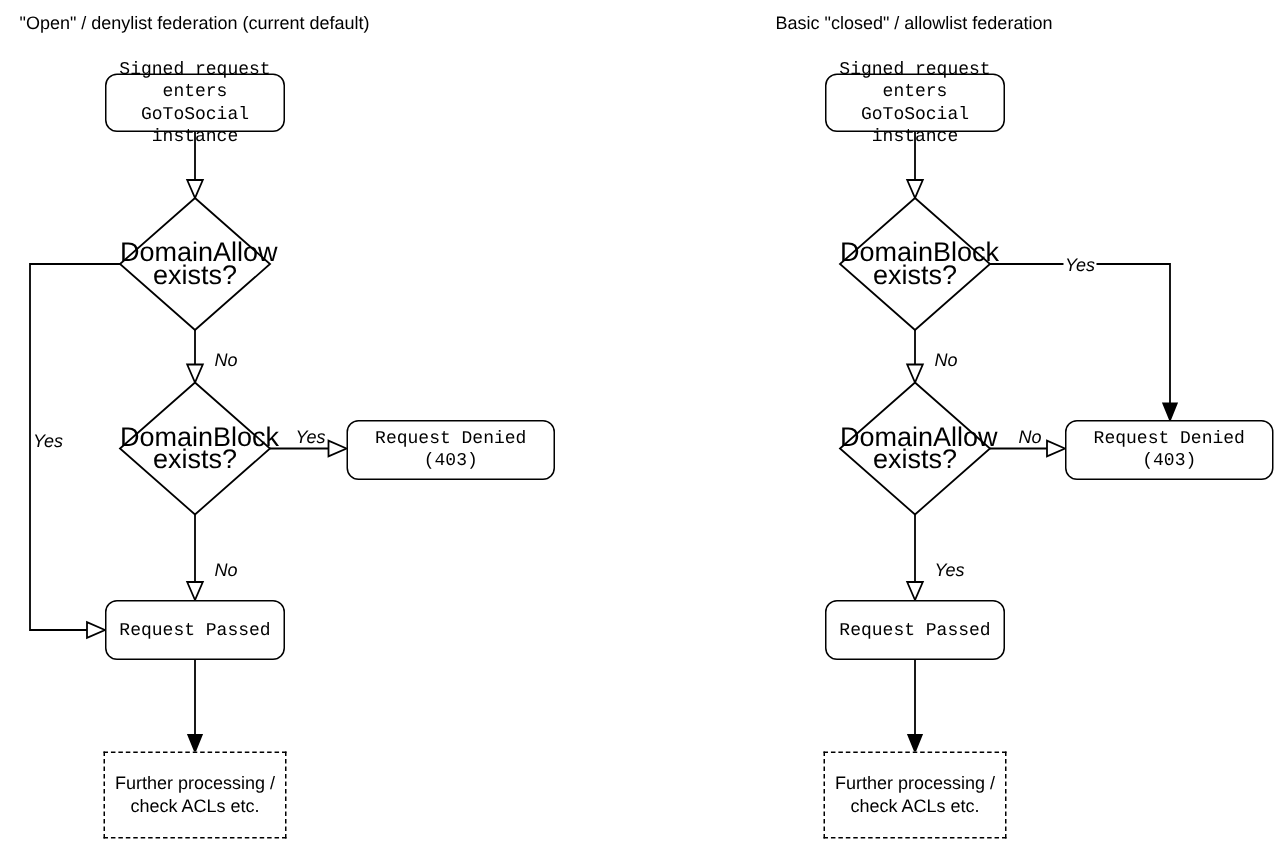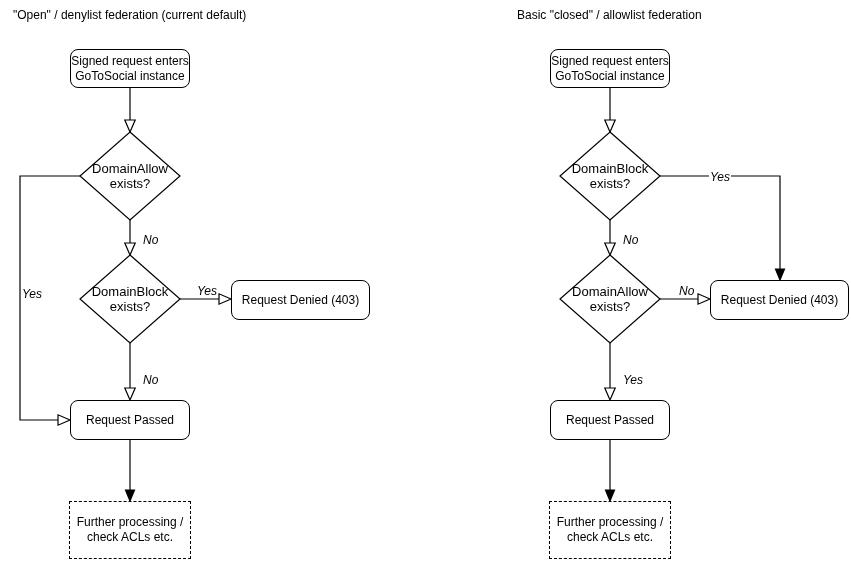--- a/index.html
+++ b/index.html
@@ -30,26 +30,26 @@
     display: flex;
     align-items: center;
     justify-content: center;
     text-align: center;
     font-size: 12px;
     line-height: 15px;
     background: #ffffff;
     border: 1.2px solid #000000;
     white-space: pre-line;
   }
-  .rounded { border-radius: 8px; }
+  .rounded { border-radius: 8px; font-family: Liberation Mono, monospace; }
   .dashed { border-style: dashed; }
   .diamond-text {
     position: absolute;
     text-align: center;
-    font-size: 13px;
+    font-size: 18px;
     line-height: 15px;
     white-space: pre-line;
     pointer-events: none;
   }
   .edge-label {
     position: absolute;
     font-size: 12px;
     line-height: 13px;
     background: #ffffff;
     padding: 0 1px;

